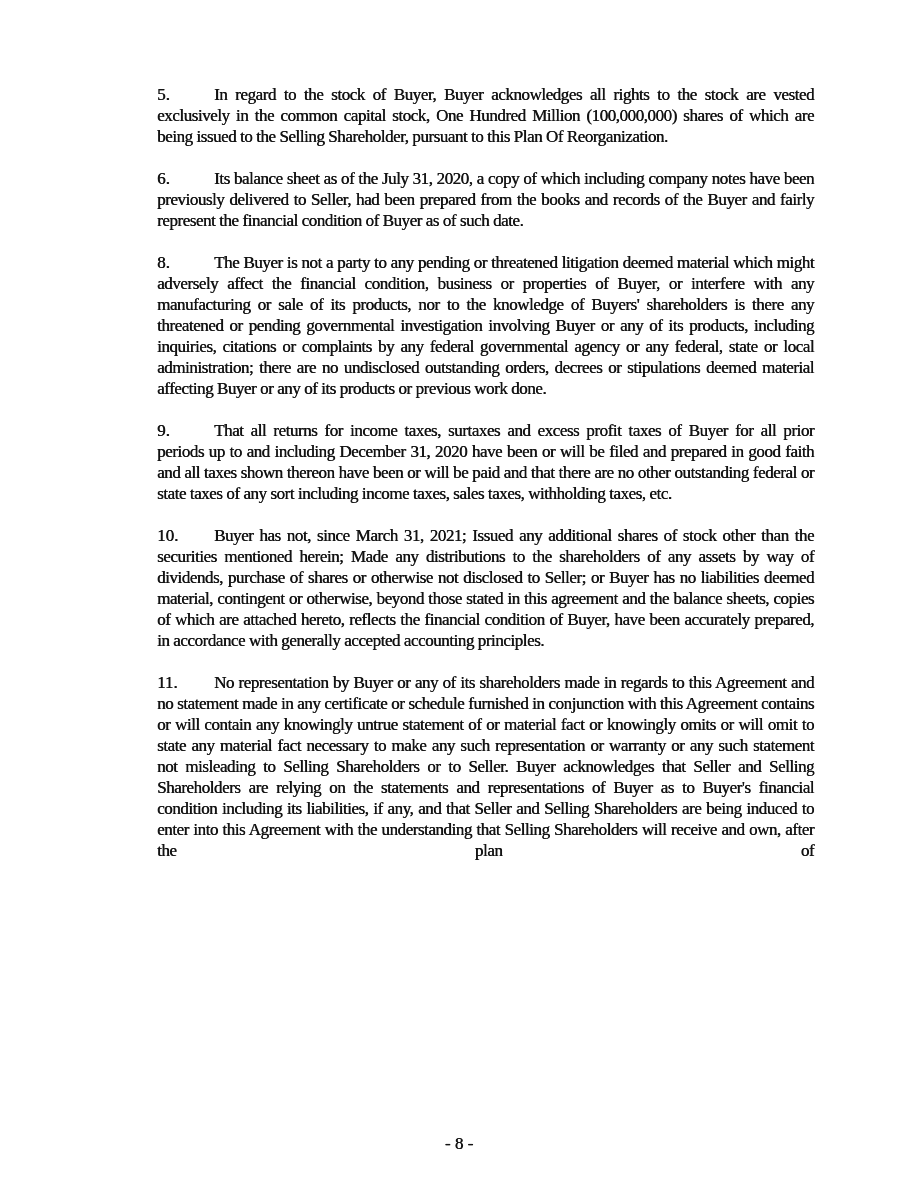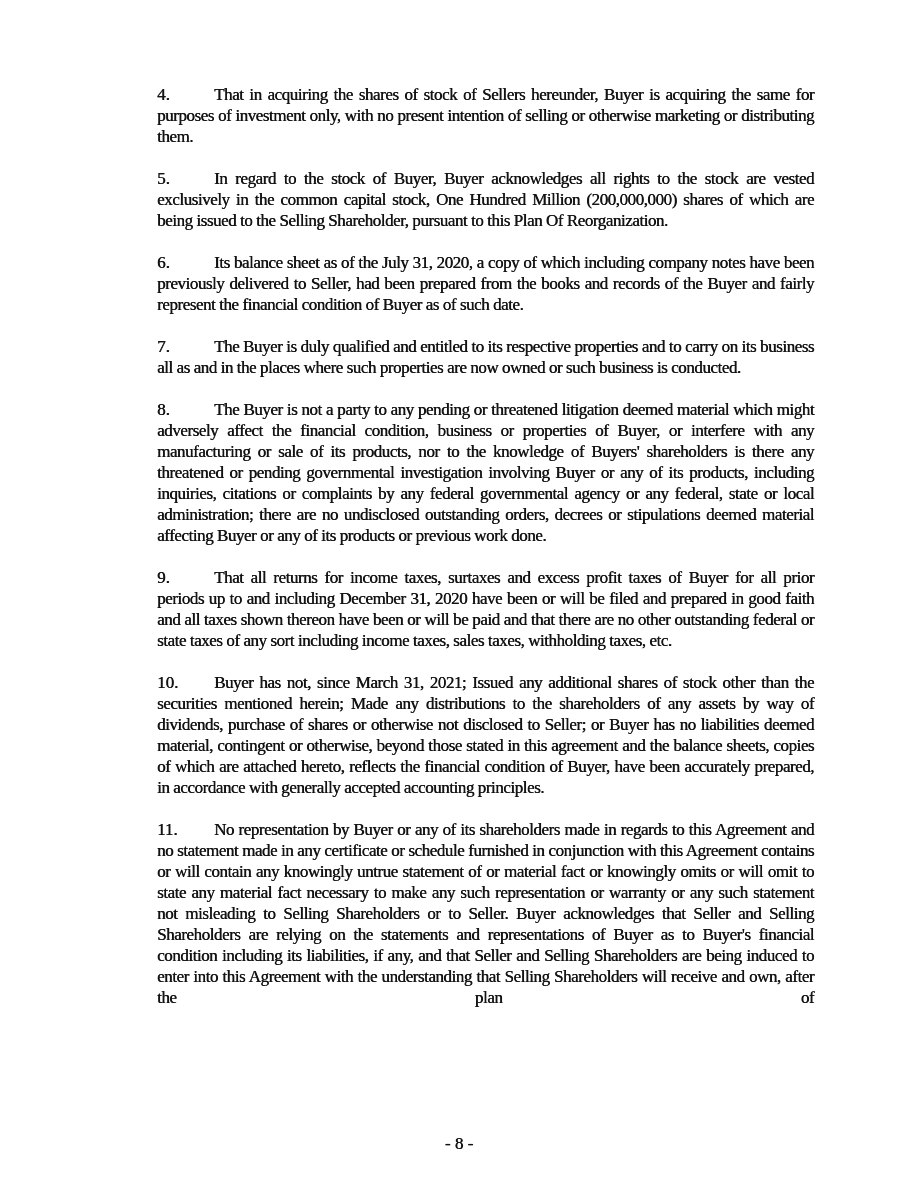--- a/index.html
+++ b/index.html
@@ -51,27 +51,25 @@
     text-shadow: 0.4px 0 0 currentColor;
   }
 </style>
 </head>
 <body>
 
 <div class="page">
 
   <div>
 
-    <p class="para"><span class="num">4.</span><span>That in acquiring the shares of stock of Sellers hereunder, Buyer is acquiring the same for purposes of investment only, with no present intention of selling or otherwise marketing or distributing them.</span></p>
 
-    <p class="para"><span class="num">5.</span><span>In regard to the stock of Buyer, Buyer acknowledges all rights to the stock are vested exclusively in the common capital stock, One Hundred Million (200,000,000) shares of which are being issued to the Selling Shareholder, pursuant to this Plan Of Reorganization.</span></p>
+    <p class="para"><span class="num">5.</span><span>In regard to the stock of Buyer, Buyer acknowledges all rights to the stock are vested exclusively in the common capital stock, One Hundred Million (100,000,000) shares of which are being issued to the Selling Shareholder, pursuant to this Plan Of Reorganization.</span></p>
 
     <p class="para"><span class="num">6.</span><span>Its balance sheet as of the July 31, 2020, a copy of which including company notes have been previously delivered to Seller, had been prepared from the books and records of the Buyer and fairly represent the financial condition of Buyer as of such date.</span></p>
 
-    <p class="para"><span class="num">7.</span><span>The Buyer is duly qualified and entitled to its respective properties and to carry on its business all as and in the places where such properties are now owned or such business is conducted.</span></p>
 
     <p class="para"><span class="num">8.</span><span>The Buyer is not a party to any pending or threatened litigation deemed material which might adversely affect the financial condition, business or properties of Buyer, or interfere with any manufacturing or sale of its products, nor to the knowledge of Buyers' shareholders is there any threatened or pending governmental investigation involving Buyer or any of its products, including inquiries, citations or complaints by any federal governmental agency or any federal, state or local administration; there are no undisclosed outstanding orders, decrees or stipulations deemed material affecting Buyer or any of its products or previous work done.</span></p>
 
     <p class="para"><span class="num">9.</span><span>That all returns for income taxes, surtaxes and excess profit taxes of Buyer for all prior periods up to and including December 31, 2020 have been or will be filed and prepared in good faith and all taxes shown thereon have been or will be paid and that there are no other outstanding federal or state taxes of any sort including income taxes, sales taxes, withholding taxes, etc.</span></p>
 
     <p class="para"><span class="num">10.</span><span>Buyer has not, since March 31, 2021; Issued any additional shares of stock other than the securities mentioned herein; Made any distributions to the shareholders of any assets by way of dividends, purchase of shares or otherwise not disclosed to Seller; or Buyer has no liabilities deemed material, contingent or otherwise, beyond those stated in this agreement and the balance sheets, copies of which are attached hereto, reflects the financial condition of Buyer, have been accurately prepared, in accordance with generally accepted accounting principles.</span></p>
 
     <p class="para continues"><span class="num">11.</span><span>No representation by Buyer or any of its shareholders made in regards to this Agreement and no statement made in any certificate or schedule furnished in conjunction with this Agreement contains or will contain any knowingly untrue statement of or material fact or knowingly omits or will omit to state any material fact necessary to make any such representation or warranty or any such statement not misleading to Selling Shareholders or to Seller. Buyer acknowledges that Seller and Selling Shareholders are relying on the statements and representations of Buyer as to Buyer's financial condition including its liabilities, if any, and that Seller and Selling Shareholders are being induced to enter into this Agreement with the understanding that Selling Shareholders will receive and own, after the plan of</span></p>
 
   </div>

